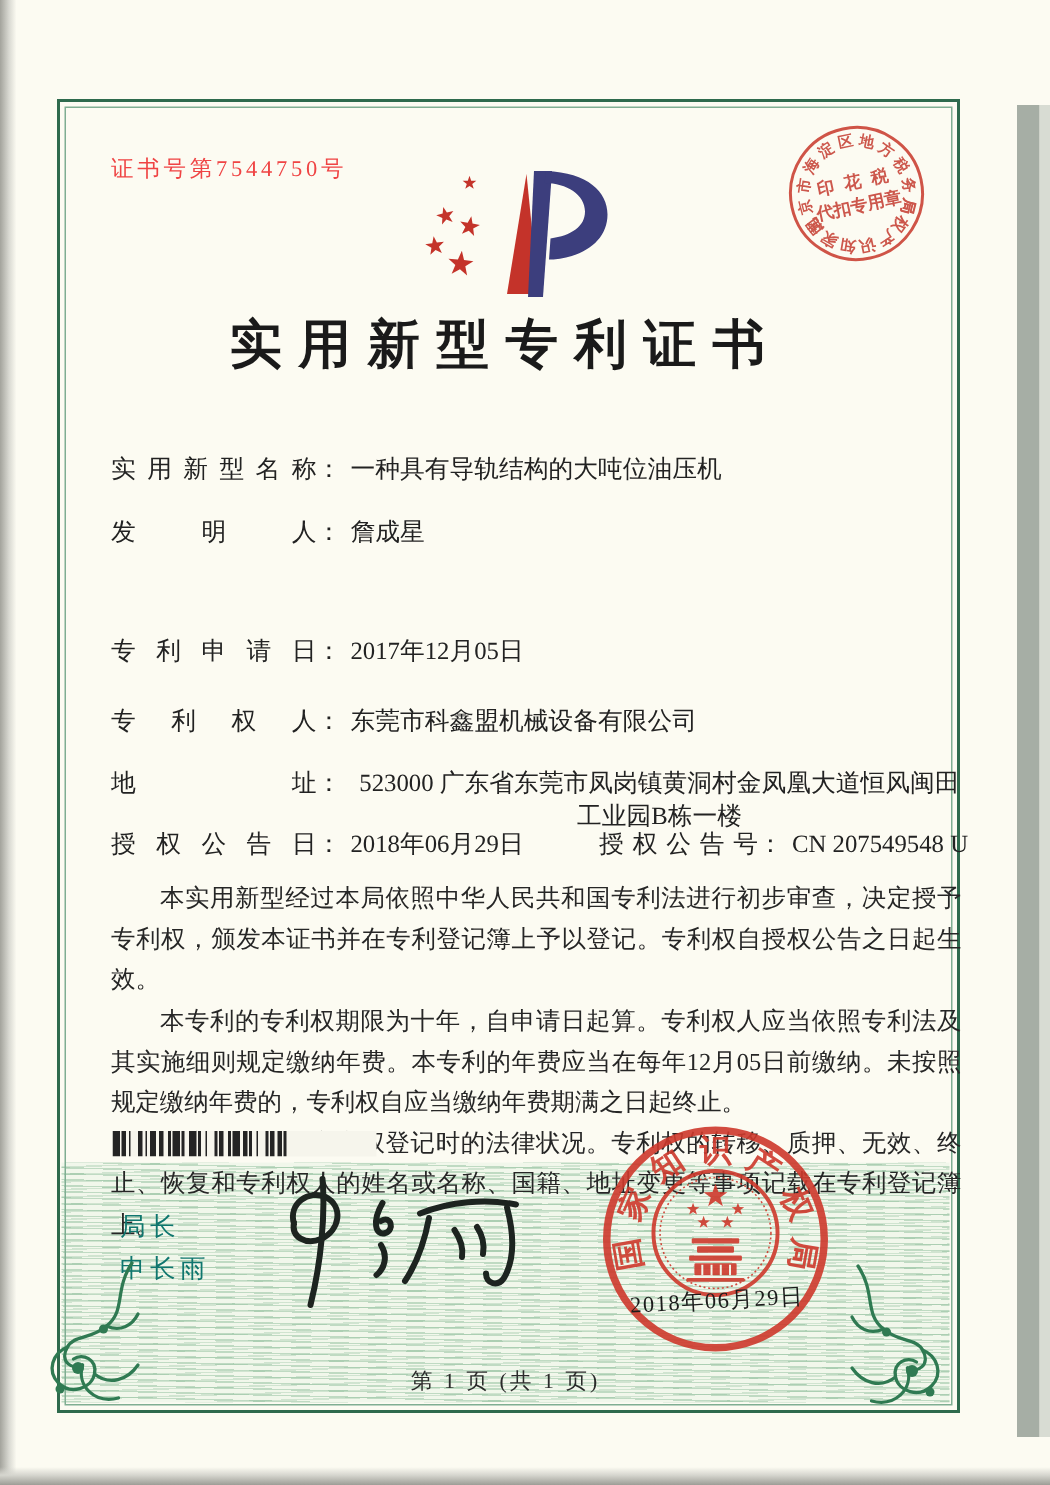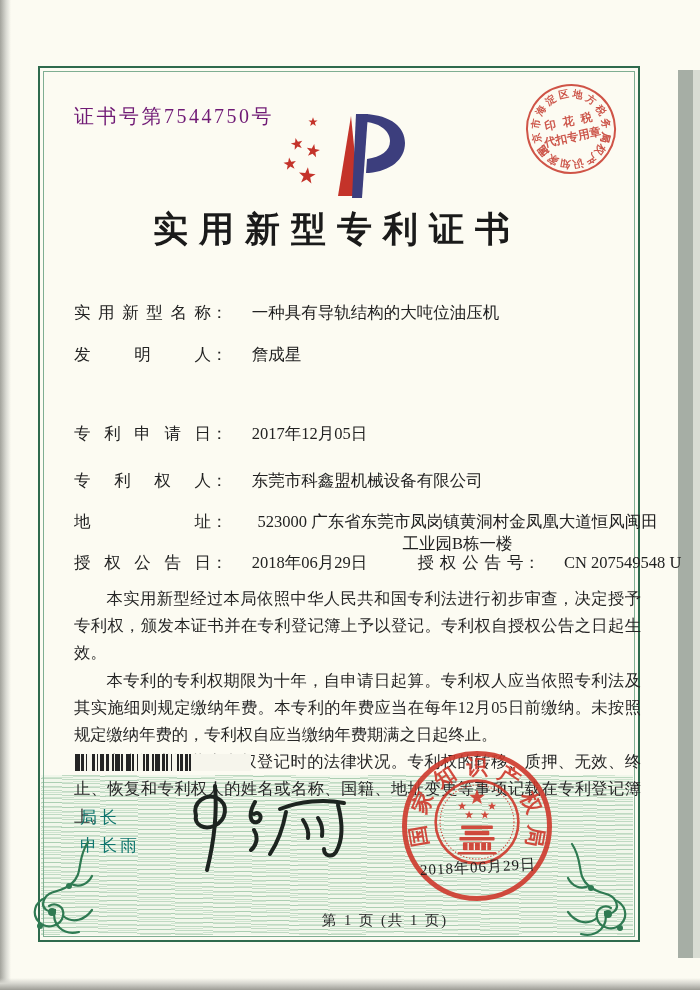--- a/index.html
+++ b/index.html
@@ -13,48 +13,48 @@
   
   .frame{position:absolute;left:38px;top:66px;width:598px;height:872px;border:2.5px solid #2e6a4d;z-index:3;}
   .frame::after{content:"";position:absolute;inset:3px;border:1px solid #7fae92;}
   
   .guilloche{position:absolute;left:41px;top:775px;width:592px;height:160px;z-index:1;
     background-color:#f1f7eb;
     background-image:
       repeating-linear-gradient(1.5deg, rgba(122,178,138,.42) 0 1px, rgba(0,0,0,0) 1px 4px),
       repeating-linear-gradient(-1.8deg, rgba(122,178,138,.28) 0 1px, rgba(0,0,0,0) 1px 5px);}
   .content{position:absolute;inset:0;z-index:10;}
-  .certno{position:absolute;left:74px;top:103px;font-size:20px;letter-spacing:2.5px;color:#701a75;}
+  .certno{position:absolute;left:74px;top:103px;font-size:15px;letter-spacing:2.5px;color:#ef4444;}
   .title{position:absolute;left:38px;width:598px;top:206px;text-align:center;font-size:35px;font-weight:bold;letter-spacing:11px;color:#1a1a1a;}
   .logo{position:absolute;left:282px;top:108px;width:135px;height:94px;}
   .frow{position:absolute;left:74px;font-size:16.5px;color:#222;line-height:22px;white-space:nowrap;}
   .flabel{display:inline-block;width:137px;text-align:justify;text-align-last:justify;vertical-align:top;}
   .flabel2{display:inline-block;width:106px;text-align:justify;text-align-last:justify;vertical-align:top;}
   .fcolon{display:inline-block;vertical-align:top;}
-  .fvalue{display:inline-block;margin-left:20px;vertical-align:top;}
+  .fvalue{display:inline-block;margin-left:2px;vertical-align:top;}
   .fvalue.wrap{white-space:normal;width:412px;text-align:center;}
   .paras{position:absolute;left:74px;top:585px;width:567px;font-size:16.3px;line-height:27.2px;color:#262626;text-align:justify;}
   .paras p{margin:0;text-indent:2em;}
   .barcode{position:absolute;left:75px;top:754px;width:176px;height:17px;display:flex;overflow:hidden;background:#f6f5ec;}
   .barcode div{height:100%;}
   .signer{position:absolute;left:80px;font-size:17px;letter-spacing:3px;color:#0f766e;}
   .sig-svg{position:absolute;left:158px;top:772px;width:205px;height:112px;}
   
   .seal{position:absolute;left:402px;top:751px;width:150px;height:150px;opacity:.9;}
   .seal .ring{position:absolute;inset:0;border:5px solid #ce392c;border-radius:50%;}
   .seal .arc span{position:absolute;left:50%;top:50%;font-weight:bold;color:#ce392c;font-family:"Liberation Serif",serif;}
   .seal-emblem{position:absolute;left:31px;top:27px;width:88px;height:88px;}
   .seal-date{position:absolute;left:405px;top:858px;width:146px;text-align:center;font-size:15px;letter-spacing:1px;color:#1c1c1c;transform:rotate(-3deg);z-index:12;}
   
   .stamp{position:absolute;left:526px;top:84px;width:90px;height:90px;transform:rotate(-12deg);opacity:.92;z-index:11;}
   .stamp .ring{position:absolute;inset:0;border:2.5px solid #cc4639;border-radius:50%;}
   .stamp .arc span{position:absolute;left:50%;top:50%;font-weight:bold;color:#c94a3e;}
   .stamp .c1{position:absolute;left:0;right:0;top:30px;text-align:center;font-size:11.5px;font-weight:bold;color:#c94a3e;letter-spacing:2px;}
   .stamp .c2{position:absolute;left:0;right:0;top:46px;text-align:center;font-size:11.5px;font-weight:bold;color:#c94a3e;}
-  .footer{position:absolute;left:38px;width:598px;top:911px;text-align:center;font-size:14.5px;letter-spacing:2px;color:#2a2a2a;z-index:12;padding-left:48px;}
+  .footer{position:absolute;left:38px;width:598px;top:911px;text-align:center;font-size:14.5px;letter-spacing:2px;color:#2a2a2a;z-index:12;}
   .flourish{position:absolute;width:76px;height:100px;z-index:12;}
 </style>
 </head>
 <body>
 
 <div id="scan">
 
   <div class="guilloche"></div>
   <div class="frame"></div>
   <div class="cover-strip"></div>

